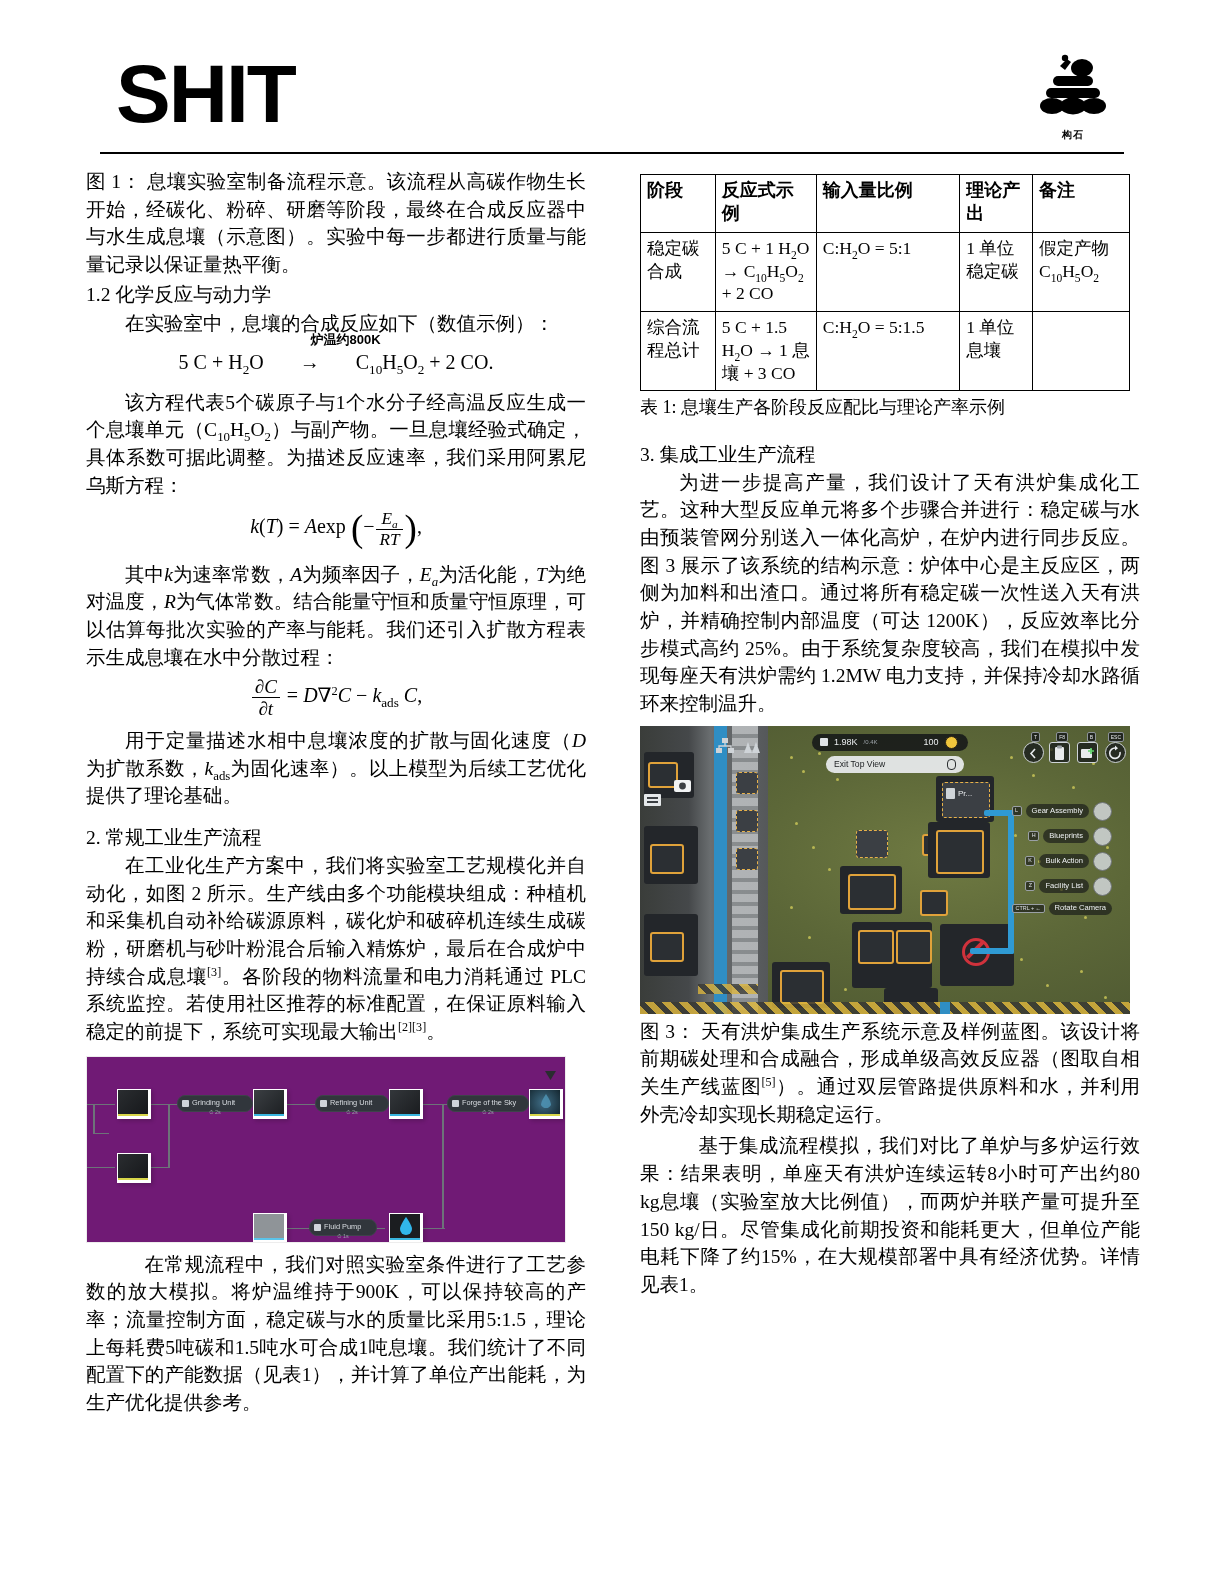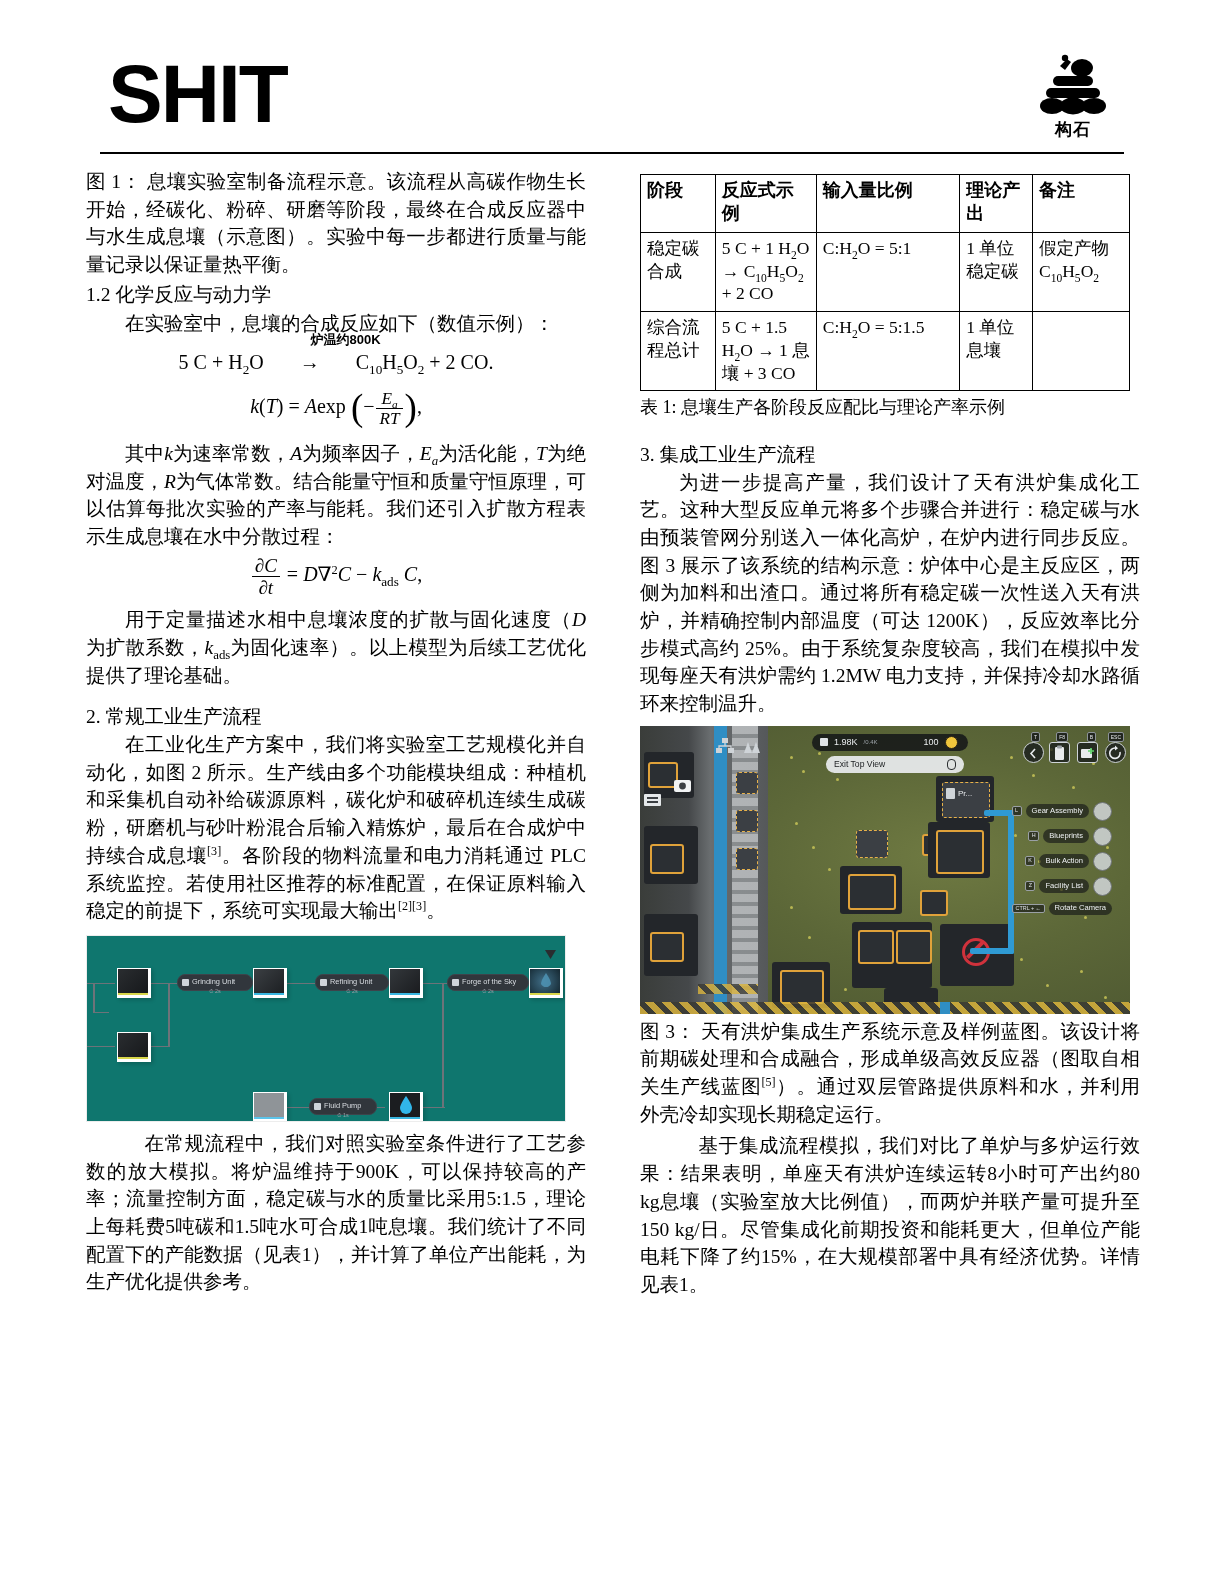--- a/index.html
+++ b/index.html
@@ -29,21 +29,21 @@
     left: 100px;
     top: 50px;
     right: 100px;
     height: 100px;
   }
   .logo-block {
     display: flex;
     align-items: center;
     gap: 28px;
     position: absolute;
-    left: 8px;
+    left: 16px;
     top: 6px;
   }
   .logo-word {
     font-family: "Liberation Sans", sans-serif;
     font-weight: 700;
     font-size: 82px;
     letter-spacing: -2px;
     line-height: 0.92;
     color: #000;
   }
@@ -59,22 +59,22 @@
     position: absolute;
     right: 8px;
     top: 4px;
     width: 86px;
     text-align: center;
   }
   .pub-mark svg { display: block; margin: 0 auto; }
   .pub-mark-label {
     font-family: "Liberation Sans", sans-serif;
     font-weight: 700;
-    font-size: 17px;
-    margin-top: 2px;
+    font-size: 10px;
+    margin-top: 12px;
     letter-spacing: 1px;
   }
   .rule {
     position: absolute;
     left: 100px;
     right: 100px;
     top: 152px;
     border-top: 2px solid #000;
   }
 
@@ -150,21 +150,21 @@
     vertical-align: middle;
     line-height: 0.82;
     font-weight: 300;
   }
 
   
   .fig2 {
     margin: 10px 0 8px 0;
     width: 478px;
     height: 185px;
-    background: #0f766e;
+    background: #701a75;
     position: relative;
     overflow: hidden;
     border: 1px solid #ededed;
   }
   .fg-card {
     position: absolute;
     width: 34px; height: 30px;
     background: #fff;
     box-shadow: 2px 2px 4px rgba(0,0,0,0.18);
   }
@@ -479,20 +479,21 @@
       <span class="eq-rxn">
         <span class="rxn-cond">炉温约800K</span>
         <span>5 C + H<span class="sub">2</span>O</span>
         <span class="arrow-gap"></span>
         <span>→</span>
         <span class="arrow-gap"></span>
         <span>C<span class="sub">10</span>H<span class="sub">5</span>O<span class="sub">2</span> + 2 CO.</span>
       </span>
     </div>
 
+    <p class="para tight">该方程代表5个碳原子与1个水分子经高温反应生成一个息壤单元（C<span class="sub">10</span>H<span class="sub">5</span>O<span class="sub">2</span>）与副产物。一旦息壤经验式确定，具体系数可据此调整。为描述反应速率，我们采用阿累尼乌斯方程：</p>
 
     <div class="eq">
       <span class="ital">k</span>(<span class="ital">T</span>) = <span class="ital">A</span>exp
       <span class="paren-big">(</span>−<span class="frac"><span class="num ital">E<span class="sub">a</span></span><span class="den ital">RT</span></span><span class="paren-big">)</span>,
     </div>
 
     <p class="para tight">其中<span class="ital">k</span>为速率常数，<span class="ital">A</span>为频率因子，<span class="ital">E<span class="sub">a</span></span>为活化能，<span class="ital">T</span>为绝对温度，<span class="ital">R</span>为气体常数。结合能量守恒和质量守恒原理，可以估算每批次实验的产率与能耗。我们还引入扩散方程表示生成息壤在水中分散过程：</p>
 
     <div class="eq" style="margin:4px 0 8px 0;">
       <span class="frac" style="font-size:0.95em;"><span class="num ital">∂C</span><span class="den ital">∂t</span></span>

